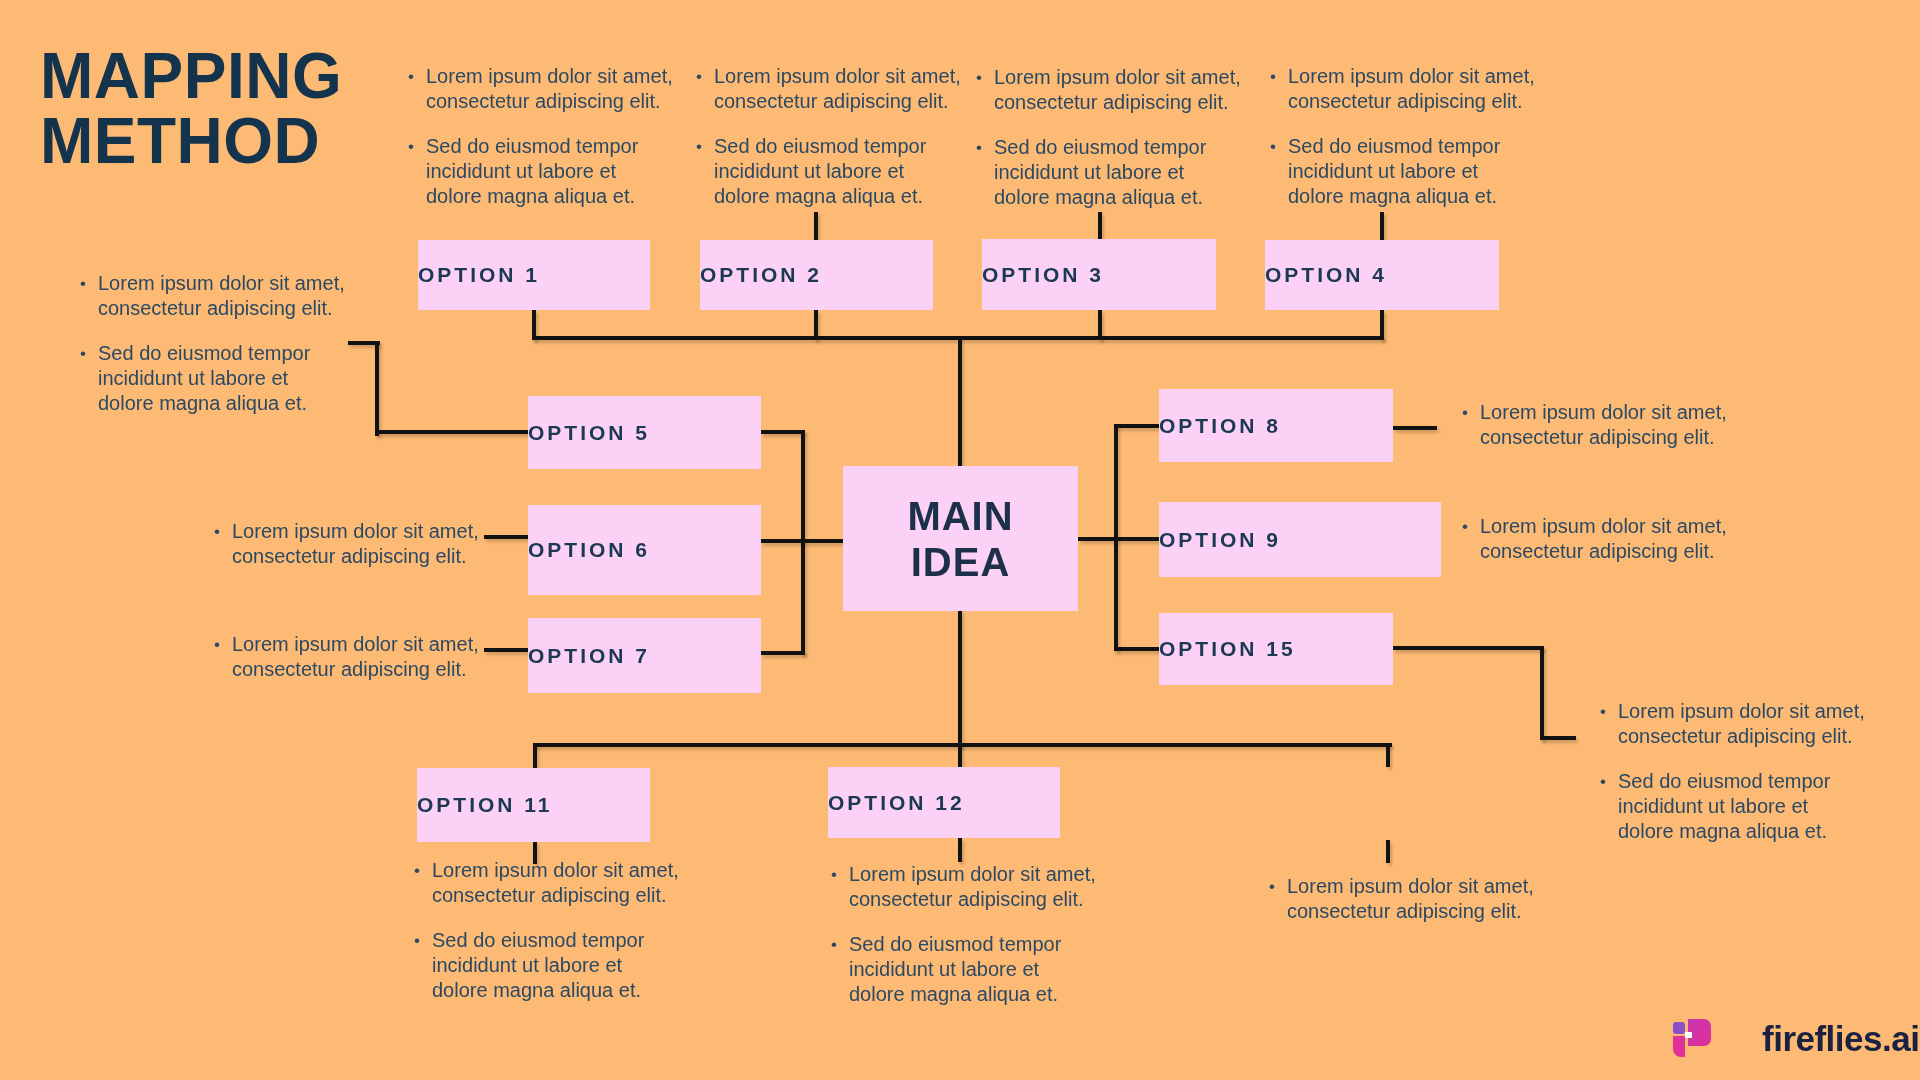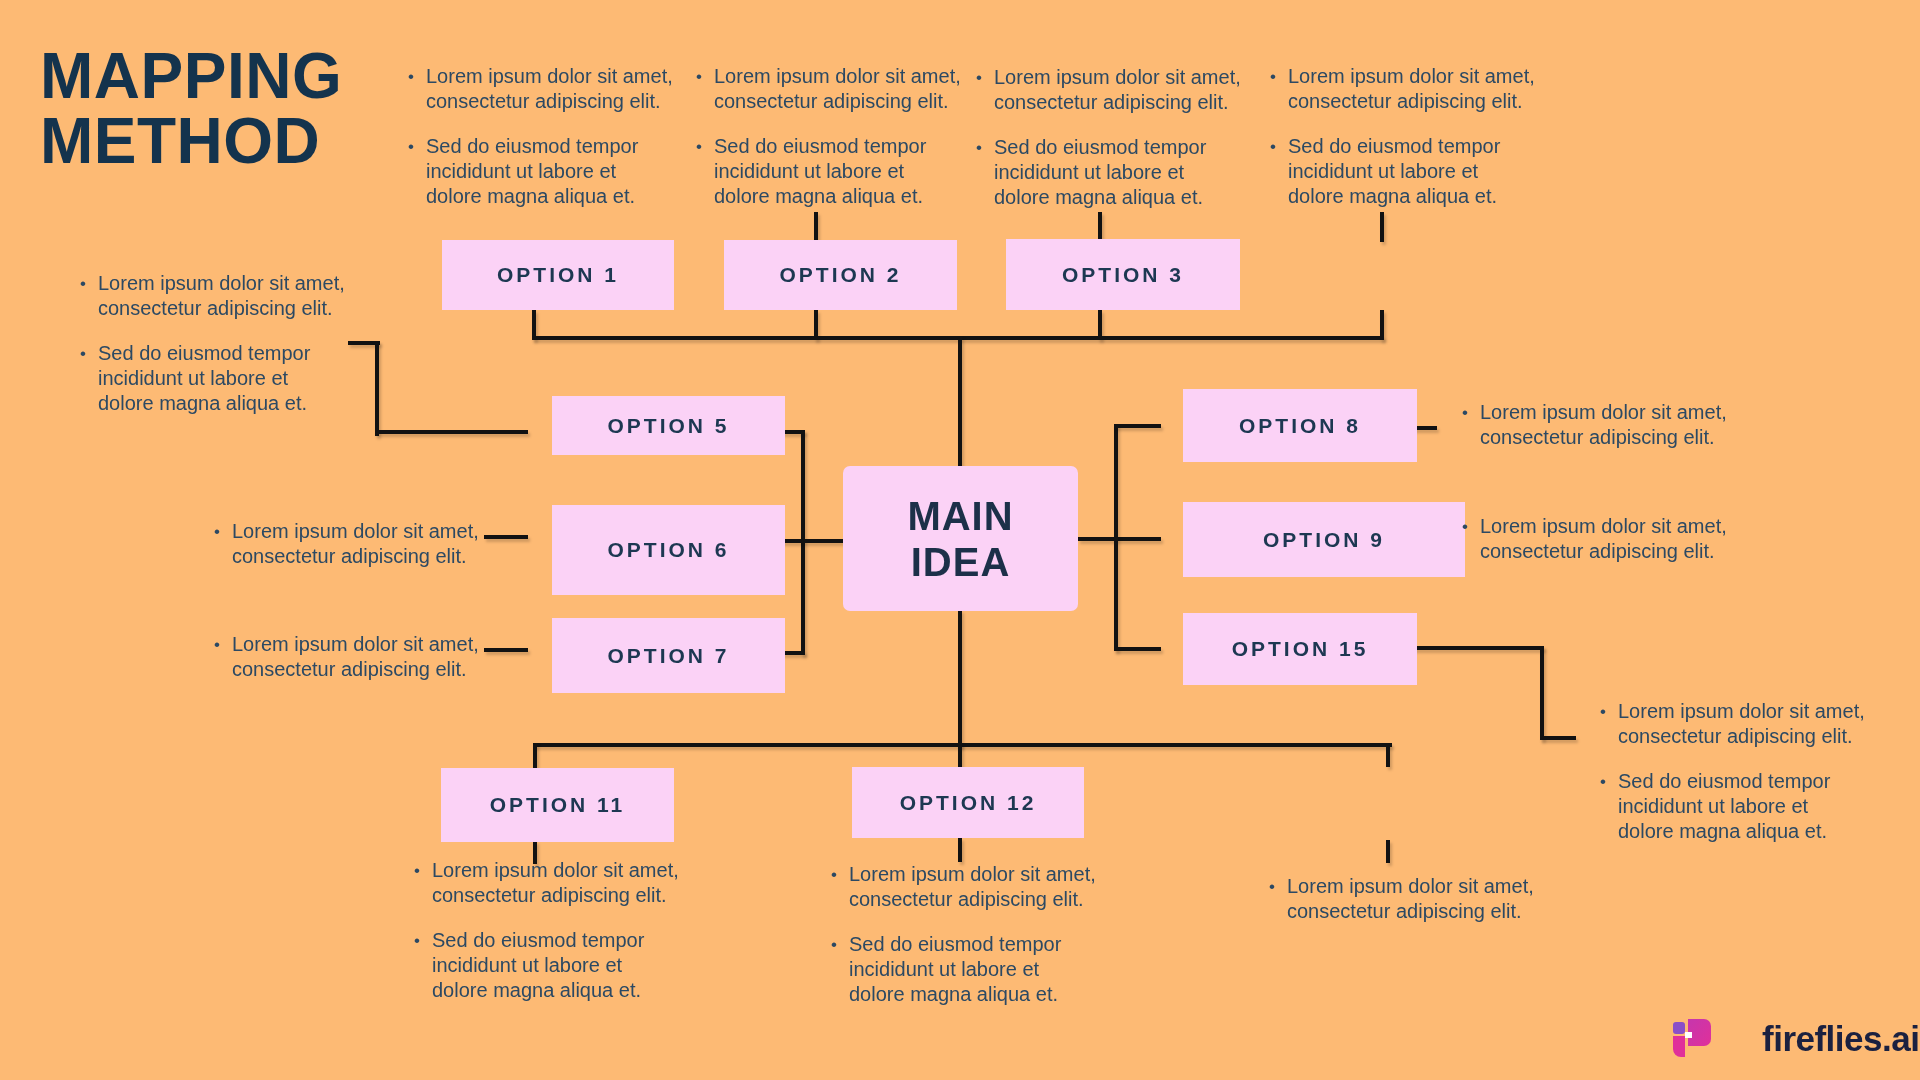--- a/index.html
+++ b/index.html
@@ -9,29 +9,28 @@
   }
   .title{
     position:absolute;left:40px;top:44px;margin:0;
     font-size:64px;line-height:65px;font-weight:800;letter-spacing:.5px;
     color:#14334d;white-space:pre-line;
   }
   
   .ln{position:absolute;background:#121212;box-shadow:2px 3px 3px rgba(0,0,0,0.18);}
   
   .obox{
-    position:absolute;background:#fbd2f6;display:flex;align-items:center;justify-content:center;
-    color:#1d3852;font-weight:700;font-size:21px;letter-spacing:3px;white-space:nowrap;margin-left:24px;
+    position:absolute;background:#fbd2f6;display:flex;align-items:center;
+    color:#1d3852;font-weight:700;font-size:21px;letter-spacing:3px;white-space:nowrap;
   }
   .main-box{
     position:absolute;left:843px;top:466px;width:235px;height:145px;background:#fbd2f6;
     display:flex;align-items:center;justify-content:center;text-align:center;
     color:#1c3049;font-weight:800;font-size:40px;line-height:46px;letter-spacing:1px;
     white-space:pre-line;
-    border-radius:7px;
   }
   
   .bgroup{position:absolute;width:280px;color:#2c4963;font-size:20px;line-height:25px;}
   .bullet{display:flex;margin-bottom:20px;}
   .dot{width:11px;flex:0 0 11px;margin-right:7px;font-size:17px;line-height:25px;}
   .btext{white-space:pre-line;}
   
   .logo{position:absolute;left:1673px;top:1018px;display:flex;align-items:center;text-decoration:none;cursor:pointer;gap:39px;}
   .logo svg{display:block;}
   .logo-text{
@@ -89,22 +88,25 @@
 
   <div class="obox" style="left:418px;top:240px;width:232px;height:70px">
       <span>OPTION 1</span>
     </div>
   <div class="obox" style="left:700px;top:240px;width:233px;height:70px">
       <span>OPTION 2</span>
     </div>
   <div class="obox" style="left:982px;top:239px;width:234px;height:71px">
       <span>OPTION 3</span>
     </div>
-
-  <div class="obox" style="left:528px;top:396px;width:233px;height:59px">
+  <div class="obox" style="left:1265px;top:240px;width:234px;height:70px">
+      <span>OPTION 4</span>
+    </div>
+
+  <div class="obox" style="left:528px;top:396px;width:233px;height:73px">
       <span>OPTION 5</span>
     </div>
   <div class="obox" style="left:528px;top:505px;width:233px;height:90px">
       <span>OPTION 6</span>
     </div>
   <div class="obox" style="left:528px;top:618px;width:233px;height:75px">
       <span>OPTION 7</span>
     </div>
 
   <div class="obox" style="left:1159px;top:389px;width:234px;height:73px">

